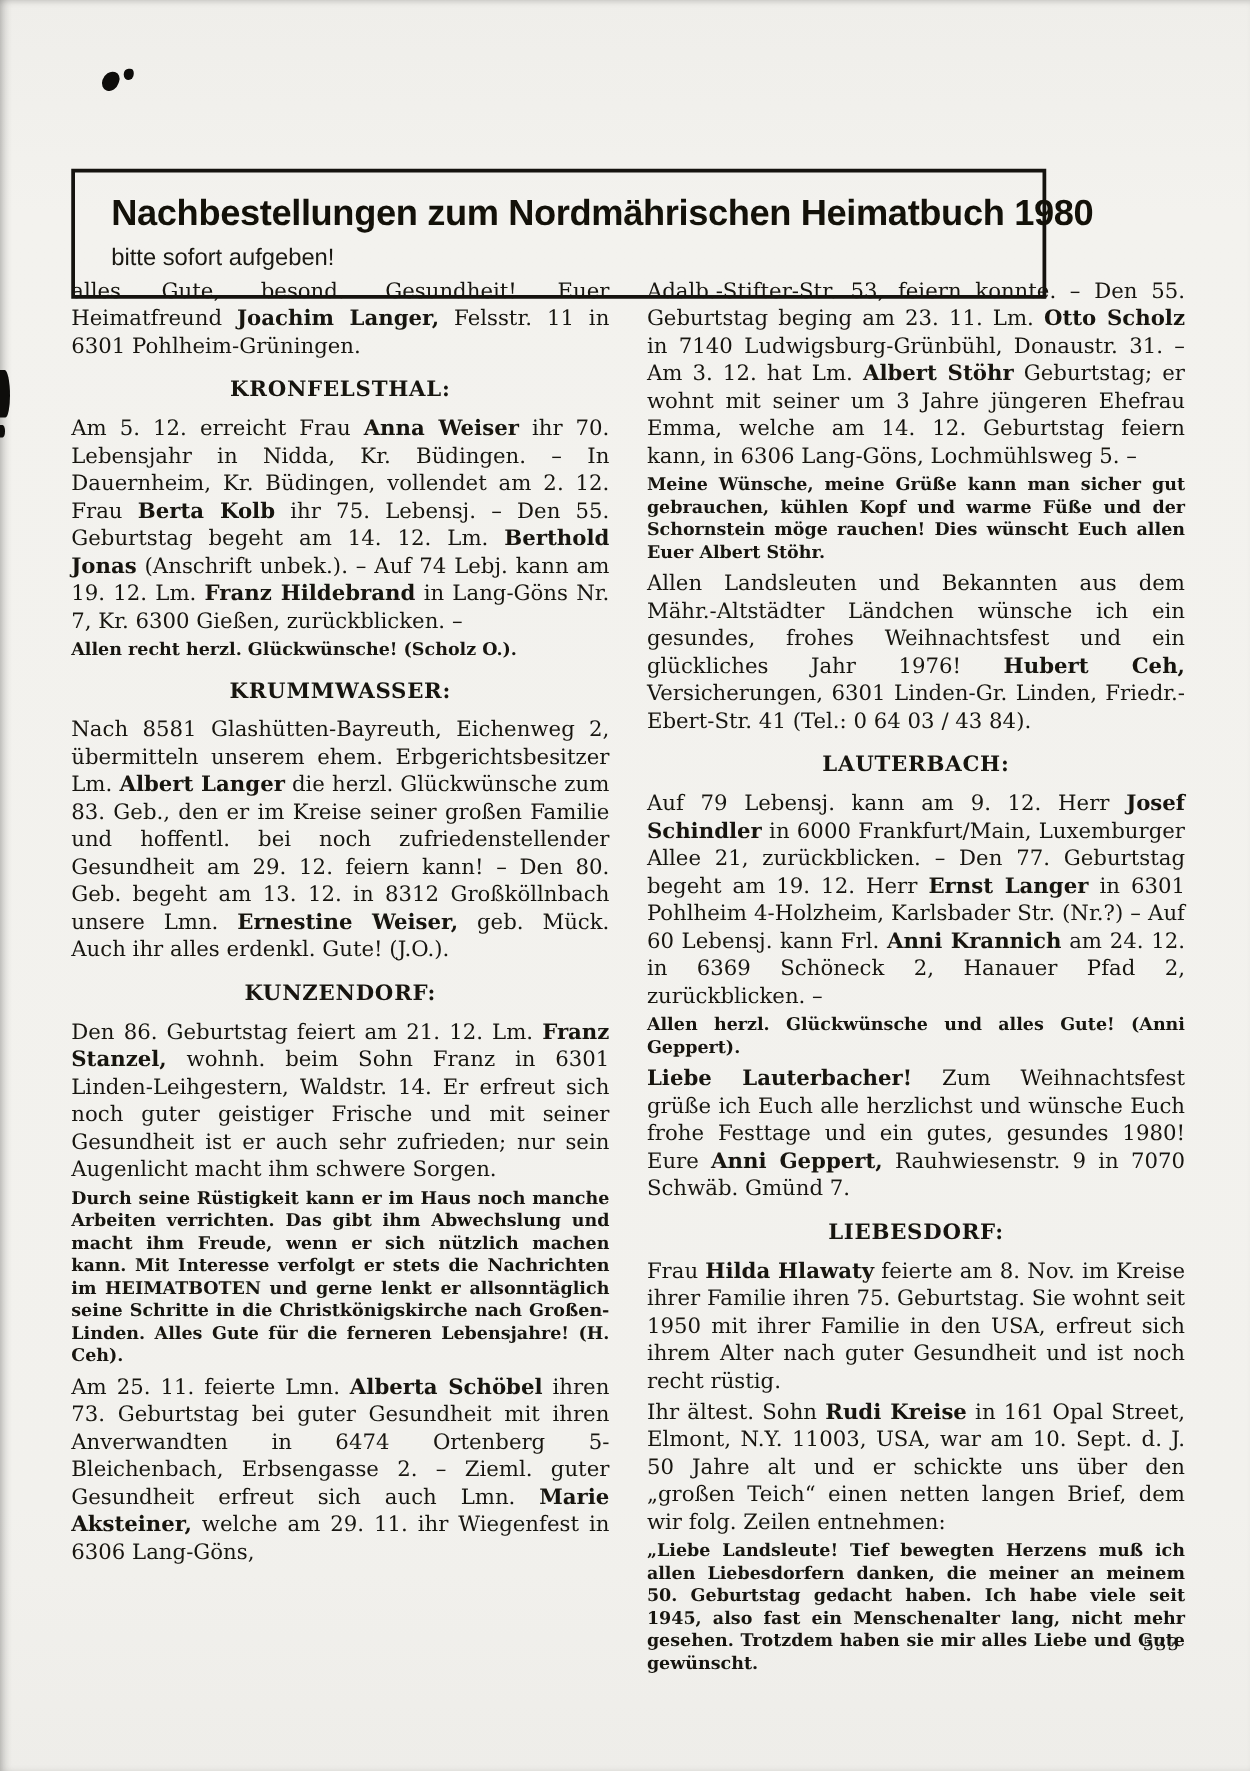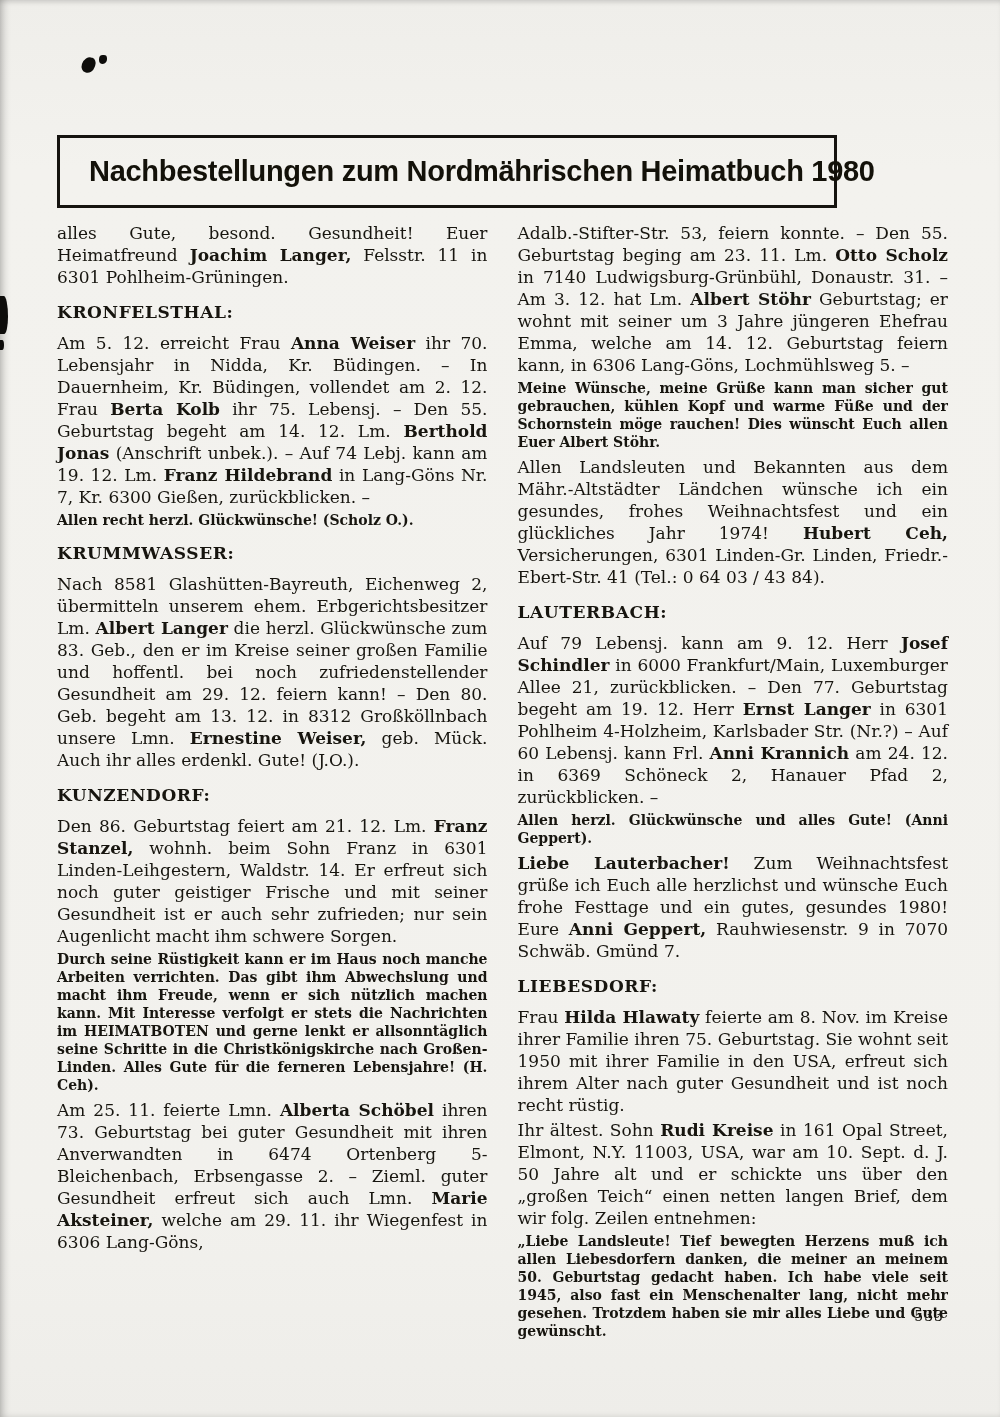--- a/index.html
+++ b/index.html
@@ -56,21 +56,21 @@
     text-align:justify;
     hyphens:auto;
   }
   .block { margin:0 0 3px 0; }
   .block.paragraph { text-align:justify; }
   .block.heading {
     font-weight:bold;
     font-size:17px;
     letter-spacing:0.6px;
     margin:13px 0 9px 0;
-    text-align:left;
+    text-align:center;
   }
   .block.small {
     font-size:14px;
     line-height:18px;
     margin:0 0 5px 0;
     font-weight:bold;
   }
   .bold { font-weight:bold;margin-top:28px; }
   .page-number {
     position:absolute;
@@ -85,39 +85,40 @@
 
 <div class="page">
 
   <div class="artifact speck-a"></div>
   <div class="artifact speck-b"></div>
   <div class="artifact edge-blob"></div>
   <div class="artifact edge-blob-2"></div>
 
   <div class="header-box">
     <div class="header-title">Nachbestellungen zum Nordmährischen Heimatbuch 1980</div>
+    <div class="header-subtitle">bitte sofort aufgeben!</div>
   </div>
 
   <div class="columns">
     <div class="column">
         <div class="block paragraph"><span class="normal">alles Gute, besond. Gesundheit! Euer Heimatfreund </span><span class="bold">Joachim Langer,</span><span class="normal"> Felsstr. 11 in 6301 Pohlheim-Grüningen.</span></div>
         <div class="block heading"><span class="bold">KRONFELSTHAL:</span></div>
         <div class="block paragraph"><span class="normal">Am 5. 12. erreicht Frau </span><span class="bold">Anna Weiser</span><span class="normal"> ihr 70. Lebensjahr in Nidda, Kr. Büdingen. – In Dauernheim, Kr. Büdingen, vollendet am 2. 12. Frau </span><span class="bold">Berta Kolb</span><span class="normal"> ihr 75. Lebensj. – Den 55. Geburtstag begeht am 14. 12. Lm. </span><span class="bold">Berthold Jonas</span><span class="normal"> (Anschrift unbek.). – Auf 74 Lebj. kann am 19. 12. Lm. </span><span class="bold">Franz Hildebrand</span><span class="normal"> in Lang-Göns Nr. 7, Kr. 6300 Gießen, zurückblicken. –</span></div>
         <div class="block small"><span class="normal">Allen recht herzl. Glückwünsche! (Scholz O.).</span></div>
         <div class="block heading"><span class="bold">KRUMMWASSER:</span></div>
         <div class="block paragraph"><span class="normal">Nach 8581 Glashütten-Bayreuth, Eichenweg 2, übermitteln unserem ehem. Erbgerichtsbesitzer Lm. </span><span class="bold">Albert Langer</span><span class="normal"> die herzl. Glückwünsche zum 83. Geb., den er im Kreise seiner großen Familie und hoffentl. bei noch zufriedenstellender Gesundheit am 29. 12. feiern kann! – Den 80. Geb. begeht am 13. 12. in 8312 Großköllnbach unsere Lmn. </span><span class="bold">Ernestine Weiser,</span><span class="normal"> geb. Mück. Auch ihr alles erdenkl. Gute! (J.O.).</span></div>
         <div class="block heading"><span class="bold">KUNZENDORF:</span></div>
         <div class="block paragraph"><span class="normal">Den 86. Geburtstag feiert am 21. 12. Lm. </span><span class="bold">Franz Stanzel,</span><span class="normal"> wohnh. beim Sohn Franz in 6301 Linden-Leihgestern, Waldstr. 14. Er erfreut sich noch guter geistiger Frische und mit seiner Gesundheit ist er auch sehr zufrieden; nur sein Augenlicht macht ihm schwere Sorgen.</span></div>
         <div class="block small"><span class="normal">Durch seine Rüstigkeit kann er im Haus noch manche Arbeiten verrichten. Das gibt ihm Abwechslung und macht ihm Freude, wenn er sich nützlich machen kann. Mit Interesse verfolgt er stets die Nachrichten im HEIMATBOTEN und gerne lenkt er allsonntäglich seine Schritte in die Christkönigskirche nach Großen-Linden. Alles Gute für die ferneren Lebensjahre! (H. Ceh).</span></div>
         <div class="block paragraph"><span class="normal">Am 25. 11. feierte Lmn. </span><span class="bold">Alberta Schöbel</span><span class="normal"> ihren 73. Geburtstag bei guter Gesundheit mit ihren Anverwandten in 6474 Ortenberg 5-Bleichenbach, Erbsengasse 2. – Zieml. guter Gesundheit erfreut sich auch Lmn. </span><span class="bold">Marie Aksteiner,</span><span class="normal"> welche am 29. 11. ihr Wiegenfest in 6306 Lang-Göns,</span></div>
       </div>
     <div class="column">
         <div class="block paragraph"><span class="normal">Adalb.-Stifter-Str. 53, feiern konnte. – Den 55. Geburtstag beging am 23. 11. Lm. </span><span class="bold">Otto Scholz</span><span class="normal"> in 7140 Ludwigsburg-Grünbühl, Donaustr. 31. – Am 3. 12. hat Lm. </span><span class="bold">Albert Stöhr</span><span class="normal"> Geburtstag; er wohnt mit seiner um 3 Jahre jüngeren Ehefrau Emma, welche am 14. 12. Geburtstag feiern kann, in 6306 Lang-Göns, Lochmühlsweg 5. –</span></div>
         <div class="block small"><span class="normal">Meine Wünsche, meine Grüße kann man sicher gut gebrauchen, kühlen Kopf und warme Füße und der Schornstein möge rauchen! Dies wünscht Euch allen Euer Albert Stöhr.</span></div>
-        <div class="block paragraph"><span class="normal">Allen Landsleuten und Bekannten aus dem Mähr.-Altstädter Ländchen wünsche ich ein gesundes, frohes Weihnachtsfest und ein glückliches Jahr 1974! </span><span class="bold">Hubert Ceh,</span><span class="normal"> Versicherungen, 6301 Linden-Gr. Linden, Friedr.-Ebert-Str. 41 (Tel.: 0 64 03 / 43 84).</span></div>
+        <div class="block paragraph"><span class="normal">Allen Landsleuten und Bekannten aus dem Mähr.-Altstädter Ländchen wünsche ich ein gesundes, frohes Weihnachtsfest und ein glückliches Jahr 1976! </span><span class="bold">Hubert Ceh,</span><span class="normal"> Versicherungen, 6301 Linden-Gr. Linden, Friedr.-Ebert-Str. 41 (Tel.: 0 64 03 / 43 84).</span></div>
         <div class="block heading"><span class="bold">LAUTERBACH:</span></div>
         <div class="block paragraph"><span class="normal">Auf 79 Lebensj. kann am 9. 12. Herr </span><span class="bold">Josef Schindler</span><span class="normal"> in 6000 Frankfurt/Main, Luxemburger Allee 21, zurückblicken. – Den 77. Geburtstag begeht am 19. 12. Herr </span><span class="bold">Ernst Langer</span><span class="normal"> in 6301 Pohlheim 4-Holzheim, Karlsbader Str. (Nr.?) – Auf 60 Lebensj. kann Frl. </span><span class="bold">Anni Krannich</span><span class="normal"> am 24. 12. in 6369 Schöneck 2, Hanauer Pfad 2, zurückblicken. –</span></div>
         <div class="block small"><span class="normal">Allen herzl. Glückwünsche und alles Gute! (Anni Geppert).</span></div>
         <div class="block paragraph"><span class="bold">Liebe Lauterbacher!</span><span class="normal"> Zum Weihnachtsfest grüße ich Euch alle herzlichst und wünsche Euch frohe Festtage und ein gutes, gesundes 1980! Eure </span><span class="bold">Anni Geppert,</span><span class="normal"> Rauhwiesenstr. 9 in 7070 Schwäb. Gmünd 7.</span></div>
         <div class="block heading"><span class="bold">LIEBESDORF:</span></div>
         <div class="block paragraph"><span class="normal">Frau </span><span class="bold">Hilda Hlawaty</span><span class="normal"> feierte am 8. Nov. im Kreise ihrer Familie ihren 75. Geburtstag. Sie wohnt seit 1950 mit ihrer Familie in den USA, erfreut sich ihrem Alter nach guter Gesundheit und ist noch recht rüstig.</span></div>
         <div class="block paragraph"><span class="normal">Ihr ältest. Sohn </span><span class="bold">Rudi Kreise</span><span class="normal"> in 161 Opal Street, Elmont, N.Y. 11003, USA, war am 10. Sept. d. J. 50 Jahre alt und er schickte uns über den „großen Teich“ einen netten langen Brief, dem wir folg. Zeilen entnehmen:</span></div>
         <div class="block small"><span class="normal">„Liebe Landsleute! Tief bewegten Herzens muß ich allen Liebesdorfern danken, die meiner an meinem 50. Geburtstag gedacht haben. Ich habe viele seit 1945, also fast ein Menschenalter lang, nicht mehr gesehen. Trotzdem haben sie mir alles Liebe und Gute gewünscht.</span></div>
       </div>
   </div>

